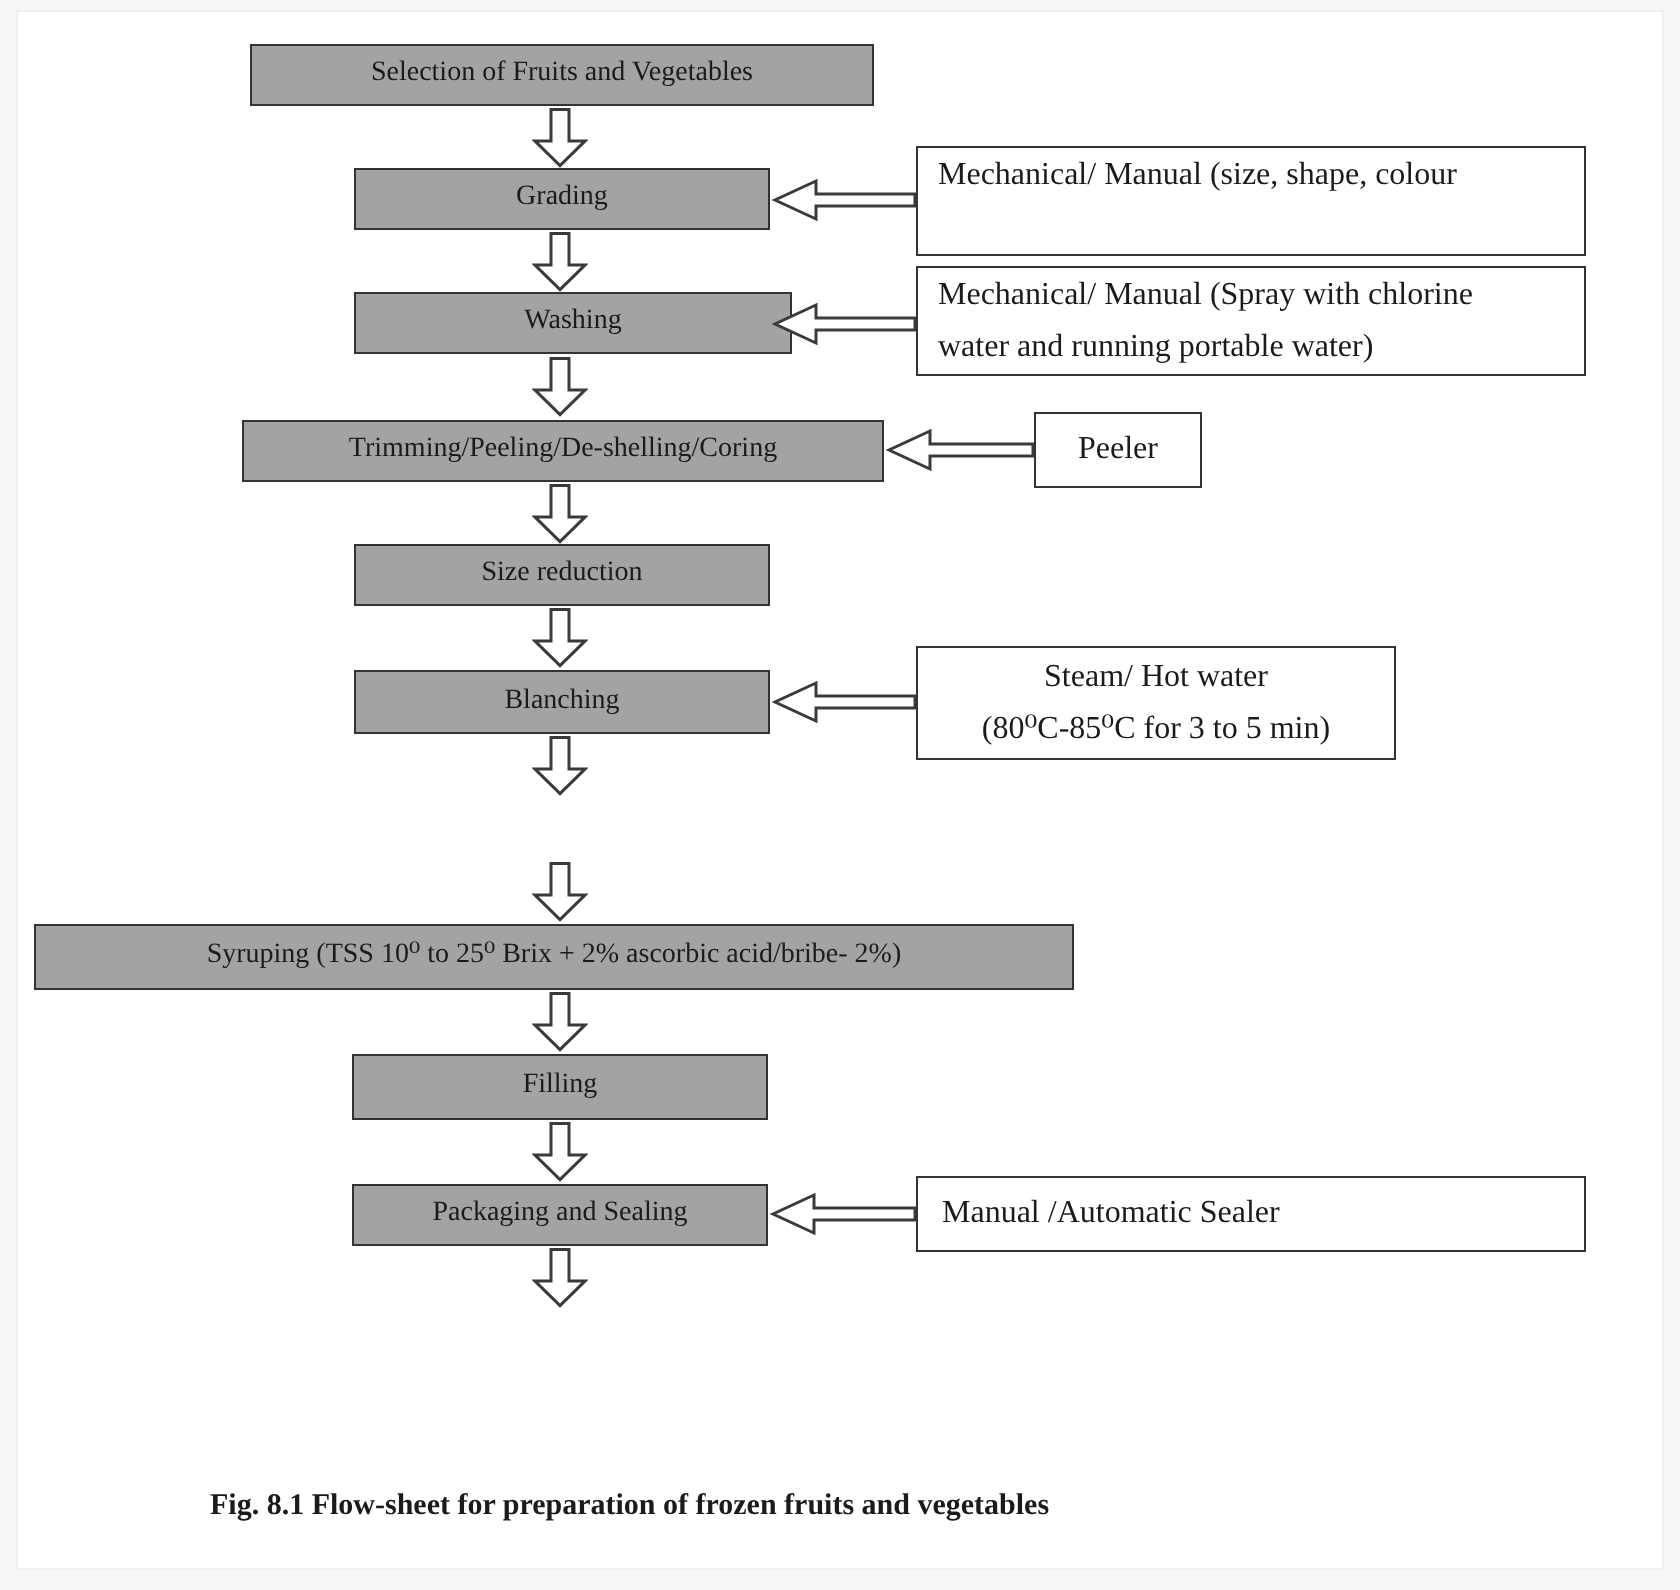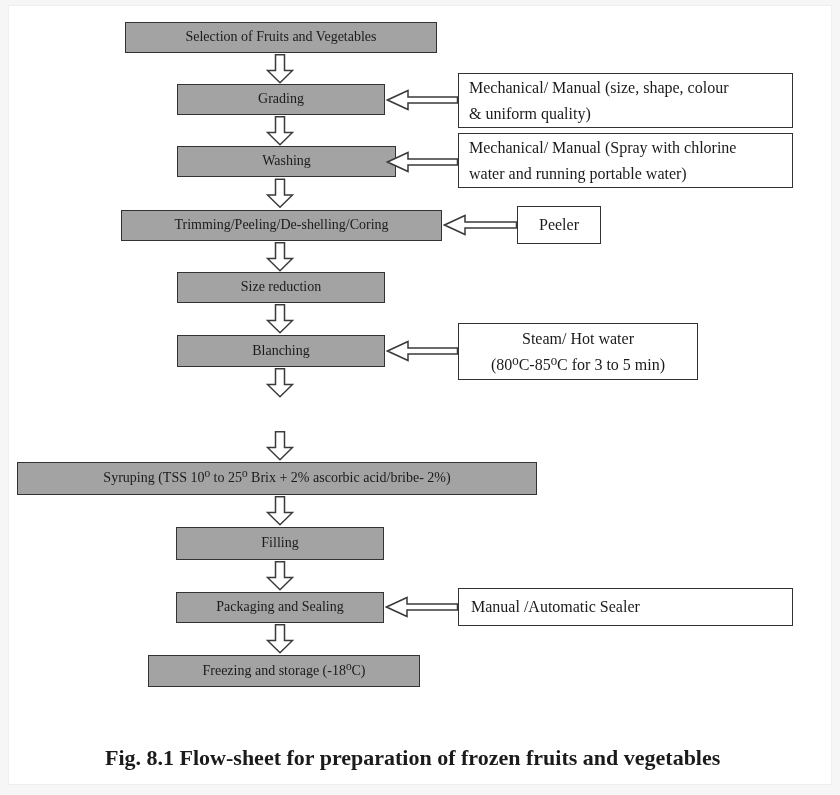--- a/index.html
+++ b/index.html
@@ -45,39 +45,38 @@
   #b-packaging {left:176px;top:592px;width:208px;height:31px;}
   #b-freezing  {left:148px;top:655px;width:272px;height:32px;}
   
   #s-grading {left:458px;top:73px; width:335px;height:55px;}
   #s-washing {left:458px;top:133px;width:335px;height:55px;}
   #s-peeler  {left:517px;top:206px;width:84px; height:38px;align-items:center;}
   #s-steam   {left:458px;top:323px;width:240px;height:57px;}
   #s-sealer  {left:458px;top:588px;width:335px;height:38px;align-items:flex-start;padding-left:12px;}
   .caption{
     position:absolute;left:105px;top:745px;
-    font-size:22px;font-weight:bold;white-space:nowrap;
+    font-size:15px;font-weight:bold;white-space:nowrap;
   }
 </style>
 </head>
 <body>
 
 <div class="canvas">
   <div class="page-bg"></div>
 
   <div class="box" id="b-selection">Selection of Fruits and Vegetables</div>
   <div class="box" id="b-grading">Grading</div>
   <div class="box" id="b-washing">Washing</div>
   <div class="box" id="b-trimming">Trimming/Peeling/De-shelling/Coring</div>
   <div class="box" id="b-size">Size reduction</div>
   <div class="box" id="b-blanching">Blanching</div>
   <div class="box" id="b-syruping">Syruping (TSS 10⁰ to 25⁰ Brix + 2% ascorbic acid/bribe- 2%)</div>
   <div class="box" id="b-filling">Filling</div>
   <div class="box" id="b-packaging">Packaging and Sealing</div>
-  <div class="box" id="b-freezing">Freezing and storage (-18⁰C)</div>
 
   <svg class="varrow" style="left:266px;top:54px;" width="28" height="30" viewBox="0 0 28 30">
       <polygon points="9.5,0.8 18.5,0.8 18.5,16.5 26.5,16.5 14,28.8 1.5,16.5 9.5,16.5"></polygon>
     </svg>
   <svg class="varrow" style="left:266px;top:116px;" width="28" height="30" viewBox="0 0 28 30">
       <polygon points="9.5,0.8 18.5,0.8 18.5,16.5 26.5,16.5 14,28.8 1.5,16.5 9.5,16.5"></polygon>
     </svg>
   <svg class="varrow" style="left:266px;top:178px;" width="28" height="31" viewBox="0 0 28 30">
       <polygon points="9.5,0.8 18.5,0.8 18.5,16.5 26.5,16.5 14,28.8 1.5,16.5 9.5,16.5"></polygon>
     </svg>
@@ -114,21 +113,20 @@
     </svg>
   <svg class="harrow" style="left:386px;top:340px;" width="72" height="22" viewBox="0 0 72 22">
       <polygon points="71.5,8 22,8 22,1.5 1.5,11 22,20.5 22,14 71.5,14"></polygon>
     </svg>
   <svg class="harrow" style="left:385px;top:596px;" width="73" height="22" viewBox="0 0 73 22">
       <polygon points="72.5,8 22,8 22,1.5 1.5,11 22,20.5 22,14 72.5,14"></polygon>
     </svg>
 
   <div class="note" id="s-grading">
     <div>Mechanical/ Manual (size, shape, colour</div>
-    <div>&amp; uniform quality)</div>
   </div>
   <div class="note" id="s-washing">
     <div>Mechanical/ Manual (Spray with chlorine</div>
     <div>water and running portable water)</div>
   </div>
   <div class="note centered vcenter" id="s-peeler">
     <div>Peeler</div>
   </div>
   <div class="note centered vcenter" id="s-steam">
     <div>Steam/ Hot water</div>

